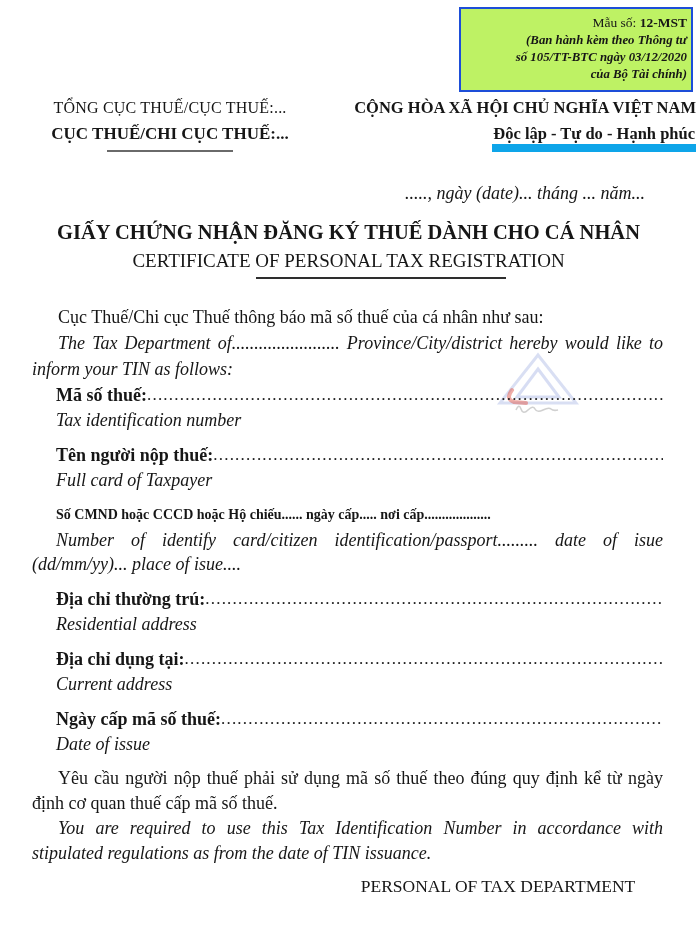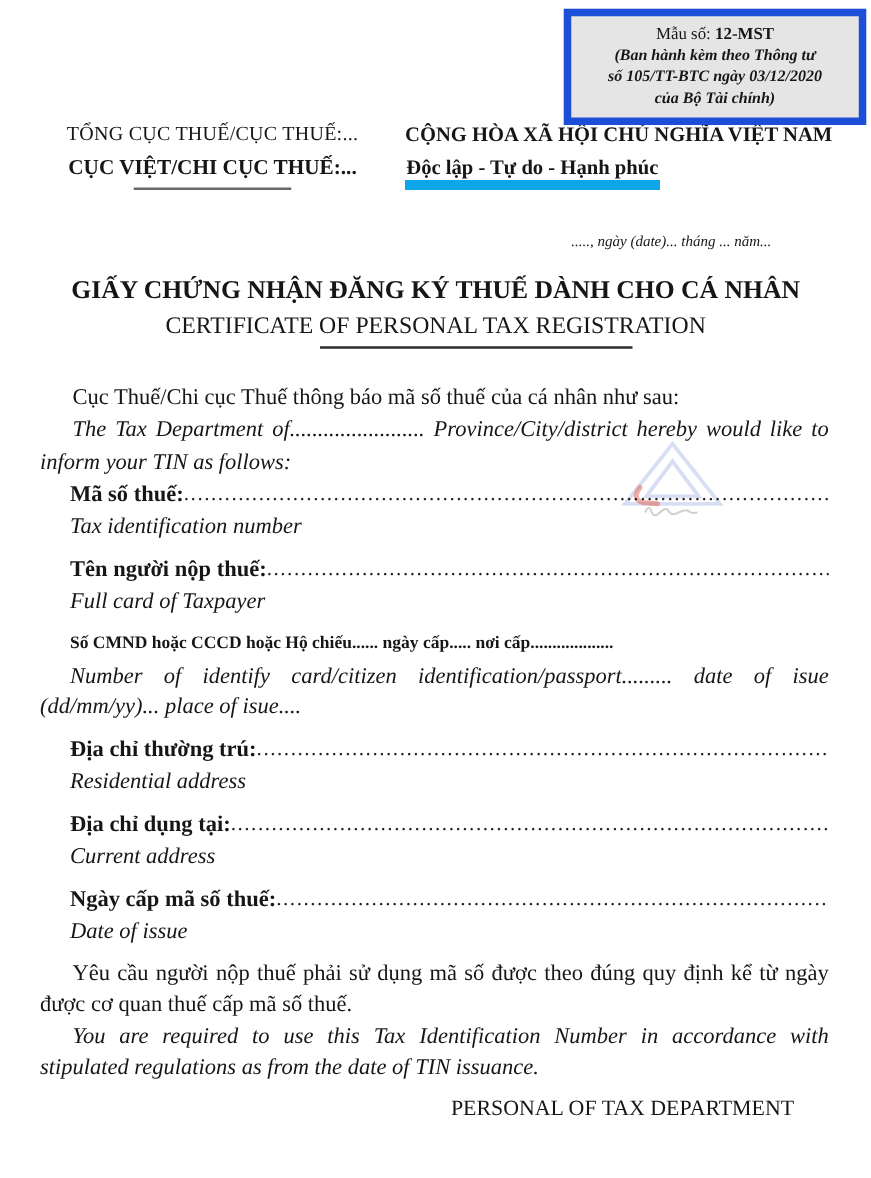--- a/index.html
+++ b/index.html
@@ -1,38 +1,38 @@
 <!DOCTYPE html>
 <html><head>
 <meta charset="utf-8">
 <style>
   html,body{margin:0;padding:0;background:#ffffff;}
   .page{position:relative;width:697px;height:942px;background:#fff;overflow:hidden;
         font-family:"Liberation Serif","DejaVu Serif",serif;color:#161616;}
 
   
-  .form-box{position:absolute;top:7px;right:4px;width:222px;border:6px solid #1d4ed8;
-            padding:5px 4px 7px;text-align:center;background:#e5e5e5;}
+  .form-box{position:absolute;top:7px;right:4px;width:222px;border:2px solid #1d4ed8;
+            padding:5px 4px 7px;text-align:right;background:#bef264;}
   .form-box .l1{font-size:13.5px;line-height:18px;}
   .form-box .l1 b{font-weight:bold;}
   .form-box .li{font-size:12.8px;font-style:italic;font-weight:600;line-height:17px;}
 
   
   .header-row{display:flex;margin-top:96px;}
   .header-left{flex:0 0 308px;margin-left:16px;text-align:center;}
   .hl1{font-size:16px;line-height:24px;letter-spacing:.2px;}
   .hl2{font-size:17px;font-weight:bold;line-height:27px;}
   .hl-rule{width:126px;border-top:2px solid #6a6a6a;margin:3px auto 0;}
-  .header-right{flex:0 0 372px;text-align:left;}
+  .header-right{flex:0 0 372px;text-align:right;}
   .hr1{font-size:16.5px;font-weight:bold;line-height:24px;}
   .hr2{font-size:16.5px;font-weight:bold;line-height:27px;}
   .hr2 span{border-bottom:8px solid #0ea5e9;padding:0 1px 1px;}
 
-  .date-line{margin-top:28px;text-align:right;padding-right:80px;
-             font-style:italic;font-size:12px;line-height:26px;}
+  .date-line{margin-top:28px;text-align:right;padding-right:52px;
+             font-style:italic;font-size:18px;line-height:26px;}
 
   .title{margin-top:12px;text-align:center;font-weight:bold;font-size:20.5px;line-height:29px;}
   .subtitle{text-align:center;font-size:19px;line-height:27px;}
   .title-rule{width:250px;border-top:2px solid #2e2e2e;margin:3px 0 0 256px;}
 
   .body{margin:25px 34px 0 32px;font-size:18px;line-height:26px;position:relative;z-index:1;}
   .body p{margin:0;}
   .indent{text-indent:26px;}
   .justify{text-align:justify;}
   .italic{font-style:italic;}
@@ -64,21 +64,21 @@
   <div class="form-box">
     <div class="l1"><span>Mẫu số:</span> <b>12-MST</b></div>
     <div class="li">(Ban hành kèm theo Thông tư</div>
     <div class="li">số 105/TT-BTC ngày 03/12/2020</div>
     <div class="li">của Bộ Tài chính)</div>
   </div>
 
   <div class="header-row">
     <div class="header-left">
       <div class="hl1">TỔNG CỤC THUẾ/CỤC THUẾ:...</div>
-      <div class="hl2">CỤC VIỆT/CHI CỤC THUẾ:...</div>
+      <div class="hl2">CỤC THUẾ/CHI CỤC THUẾ:...</div>
       <div class="hl-rule"></div>
     </div>
     <div class="header-right">
       <div class="hr1">CỘNG HÒA XÃ HỘI CHỦ NGHĨA VIỆT NAM</div>
       <div class="hr2"><span>Độc lập - Tự do - Hạnh phúc</span></div>
     </div>
   </div>
 
   <div class="date-line italic">....., ngày (date)... tháng ... năm...</div>
 
@@ -129,21 +129,21 @@
 
     <div class="field">
       <div class="field-line">
           <span>Ngày cấp mã số thuế:</span>
           <span class="leader">......................................................................................................................................................</span>
         </div>
       <div class="field-sub">Date of issue</div>
     </div>
 
     <div class="closing">
-      <p class="indent justify">Yêu cầu người nộp thuế phải sử dụng mã số được theo đúng quy định kể từ ngày được cơ quan thuế cấp mã số thuế.</p>
+      <p class="indent justify">Yêu cầu người nộp thuế phải sử dụng mã số thuế theo đúng quy định kể từ ngày định cơ quan thuế cấp mã số thuế.</p>
       <p class="italic indent justify">You are required to use this Tax Identification Number in accordance with stipulated regulations as from the date of TIN issuance.</p>
     </div>
   </div>
 
   <div class="signature">
     <div class="sig-en">PERSONAL OF TAX DEPARTMENT</div>
   </div>
 
   <svg class="watermark" viewBox="0 0 100 64" xmlns="http://www.w3.org/2000/svg">
     <path d="M50 3 L88 51 L12 51 Z" fill="none" stroke="#b9c4ea" stroke-width="3" opacity="0.55"></path>

